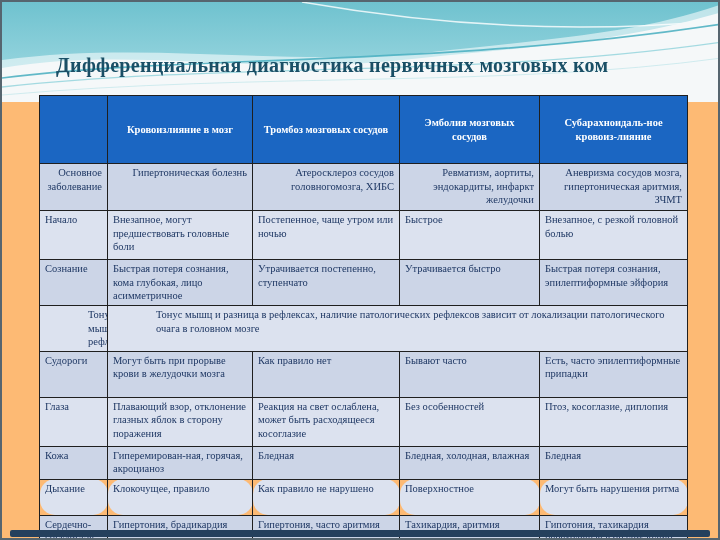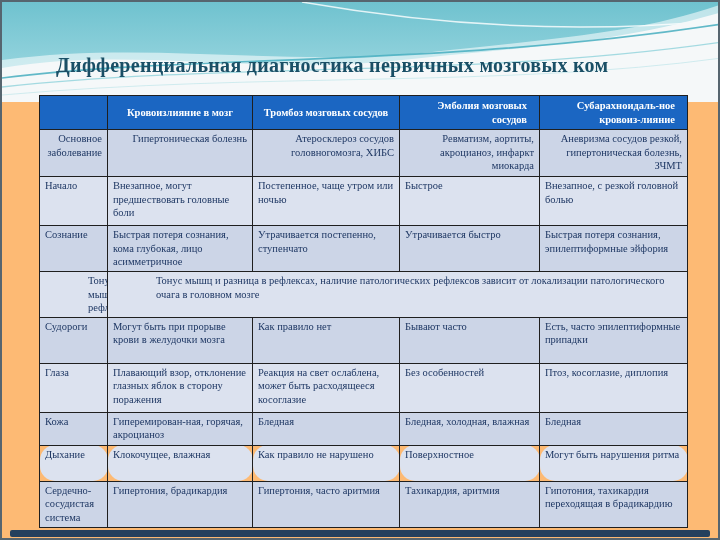--- a/index.html
+++ b/index.html
@@ -25,21 +25,21 @@
   .diag col.c5{width:148px;}
   .diag th,.diag td{
     border:1px solid #1f1f1f;
     font-size:10.5px;line-height:1.3;vertical-align:top;
     padding:2px 5px;color:#1f3864;overflow:hidden;
   }
   .diag thead th{
     background:#1b66c2;color:#ffffff;font-weight:bold;text-align:center;
     vertical-align:middle;height:31px;padding:1px 6px;
   }
-  .diag thead th.wrapN{padding:1px 12px;text-align:right;}
+  .diag thead th.wrapN{padding:18px 12px;}
   .diag tbody tr:nth-child(odd) td{background:#ccd5e7;}
   .diag tbody tr:nth-child(even) td{background:#dce2ef;}
   .r1 td{height:42px;text-align:right;} .r2 td{height:44px;} .r3 td{height:40px;}
   .r4 td{height:34px;padding-left:48px;} .r5 td{height:41px;} .r6 td{height:44px;}
   .r7 td{height:28px;} .r8 td{height:31px;border-radius:15px;} .r9 td{height:41px;margin-left:6px;}
   .bottom-bar{
     position:absolute;left:8px;right:8px;bottom:1px;height:7px;
     background:#25405d;border-radius:2px;
   }
 </style>
@@ -83,22 +83,22 @@
         <th>Тромбоз мозговых сосудов</th>
         <th class="wrapN">Эмболия мозговых сосудов</th>
         <th class="wrapN">Субарахноидаль-ное кровоиз-лияние</th>
       </tr>
     </thead>
     <tbody>
       <tr class="r1">
         <td>Основное заболевание</td>
         <td>Гипертоническая болезнь</td>
         <td>Атеросклероз сосудов головногомозга, ХИБС</td>
-        <td>Ревматизм, аортиты, акроцианоз, инфаркт миокарда</td>
-        <td>Аневризма сосудов резкой, гипертоническая болезнь, ЗЧМТ</td>
+        <td>Ревматизм, аортиты, эндокардиты, инфаркт желудочки</td>
+        <td>Аневризма сосудов мозга, гипертоническая аритмия, ЗЧМТ</td>
       </tr>
       <tr class="r2">
         <td>Начало</td>
         <td>Внезапное, могут предшествовать головные боли</td>
         <td>Постепенное, чаще утром или ночью</td>
         <td>Быстрое</td>
         <td>Внезапное, с резкой головной болью</td>
       </tr>
       <tr class="r3">
         <td>Сознание</td>
@@ -127,21 +127,21 @@
       </tr>
       <tr class="r7">
         <td>Кожа</td>
         <td>Гиперемирован-ная, горячая, акроцианоз</td>
         <td>Бледная</td>
         <td>Бледная, холодная, влажная</td>
         <td>Бледная</td>
       </tr>
       <tr class="r8">
         <td>Дыхание</td>
-        <td>Клокочущее, влажная</td>
+        <td>Клокочущее, правило</td>
         <td>Как правило не нарушено</td>
         <td>Поверхностное</td>
         <td>Могут быть нарушения ритма</td>
       </tr>
       <tr class="r9">
         <td>Сердечно-сосудистая система</td>
         <td>Гипертония, брадикардия</td>
         <td>Гипертония, часто аритмия</td>
         <td>Тахикардия, аритмия</td>
         <td>Гипотония, тахикардия переходящая в брадикардию</td>

